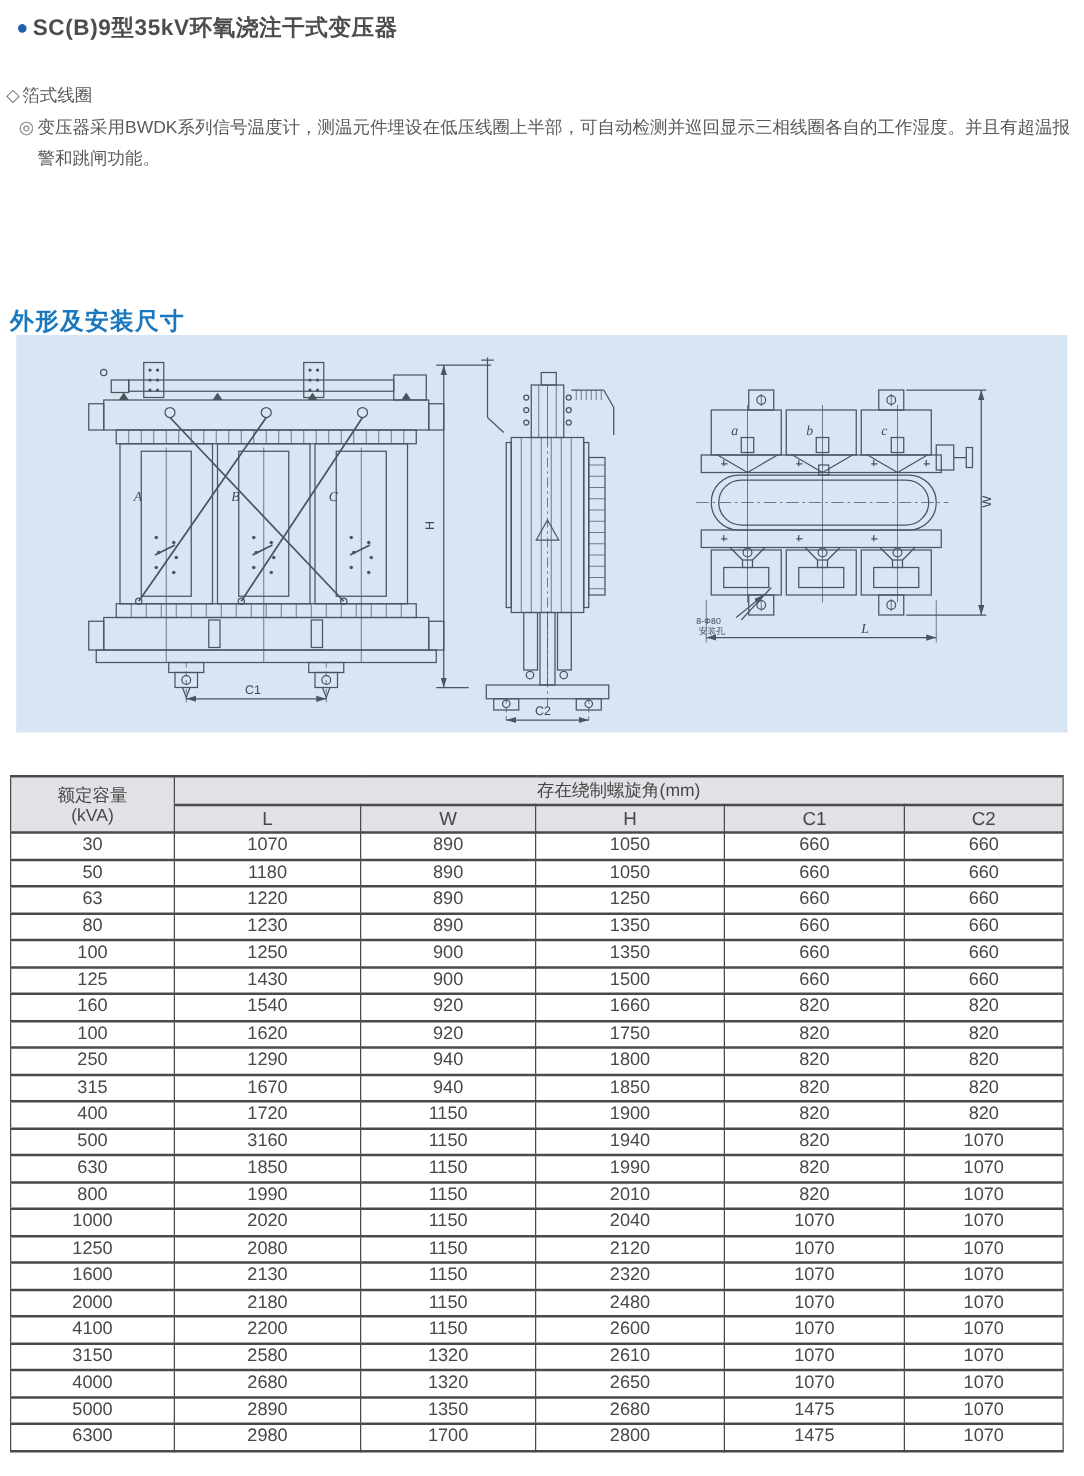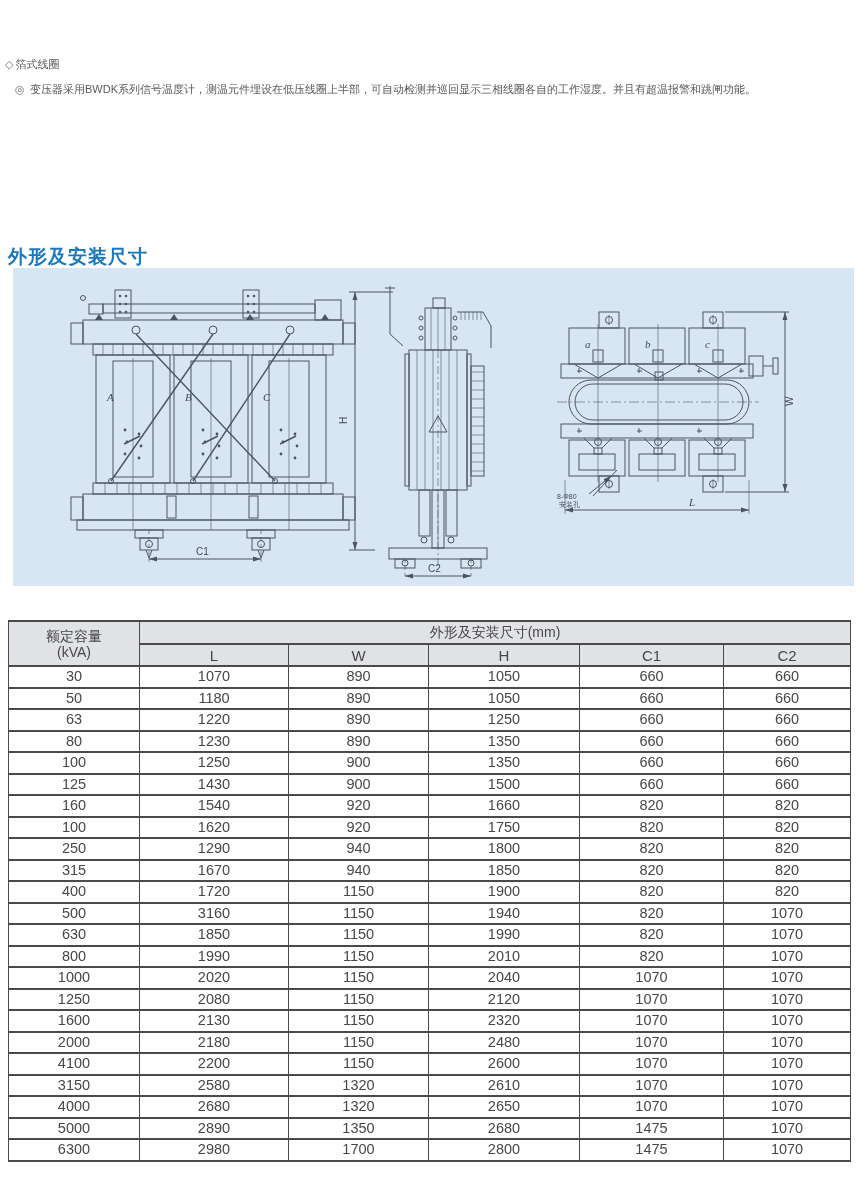--- a/index.html
+++ b/index.html
@@ -7,21 +7,21 @@
   .page {
     position:relative; width:867px; height:1181px; margin:0 auto;
     background:#ffffff; overflow:hidden;
     font-family:"Liberation Sans","DejaVu Sans",sans-serif;
     color:#555555;
   }
   
   .title { position:absolute; top:10px; left:13px; font-size:18px; font-weight:bold; color:#4c4c4c; letter-spacing:0.5px; }
   .title .bullet { color:#1c60ac; font-size:16px; margin-right:3px; vertical-align:1px; }
   
-  .intro { position:absolute; top:52px; left:0; width:860px; font-size:11px; line-height:25px; color:#595959; }
+  .intro { position:absolute; top:64px; left:0; width:860px; font-size:14px; line-height:25px; color:#595959; }
   .ihead { padding-left:5px; }
   .ihead .dmark { color:#6f6f6f; margin-right:2px; }
   .ipara { position:relative; padding-left:30px; }
   .ipara .cmark { position:absolute; left:15px; top:0; color:#9a9a9a; }
   
   .section-title { position:absolute; top:244px; left:8px; font-size:19px; font-weight:bold; color:#1a78be; letter-spacing:1px; }
   
   .diagram-box { position:absolute; top:268px; left:13px; width:841px; height:318px; background:#d8e6f4; }
   .dw { stroke:#4a5560; stroke-width:1; fill:none; }
   .dw text { stroke:none; fill:#3f4a55; }
@@ -39,20 +39,23 @@
   table.dims thead tr.h1 th { height:23px; font-size:14px; }
   table.dims thead tr.h2 th { height:22px; font-size:15px; }
   th.cap { line-height:16px; font-size:14px; }
   table.dims tbody td { height:19.5px; line-height:19.5px; }
 </style>
 </head>
 <body>
 
 <div class="page">
 
+  <div class="title">
+    <span class="bullet">●</span><span>SC(B)9型35kV环氧浇注干式变压器</span>
+  </div>
 
   <div class="intro">
     <div class="ihead">
       <span class="dmark">◇</span><span>箔式线圈</span>
     </div>
     <div class="ipara">
       <span class="cmark">◎</span>
     </div>
     <div class="ipara">
       <span class="cmark">◎</span><span>变压器采用BWDK系列信号温度计，测温元件埋设在低压线圈上半部，可自动检测并巡回显示三相线圈各自的工作湿度。并且有超温报警和跳闸功能。</span>
@@ -312,21 +315,21 @@
         <col style="width:131px">
           <col style="width:149px">
           <col style="width:140px">
           <col style="width:151px">
           <col style="width:144px">
           <col style="width:127px">
       </colgroup>
       <thead>
         <tr class="h1">
           <th rowspan="2" class="cap"><span>额定容量</span><br><span>(kVA)</span></th>
-          <th colspan="5">外形及安装尺寸(mm)</th>
+          <th colspan="5">存在绕制螺旋角(mm)</th>
         </tr>
         <tr class="h2">
           <th>L</th>
           <th>W</th>
           <th>H</th>
           <th>C1</th>
           <th>C2</th>
         </tr>
       </thead>
       <tbody>

